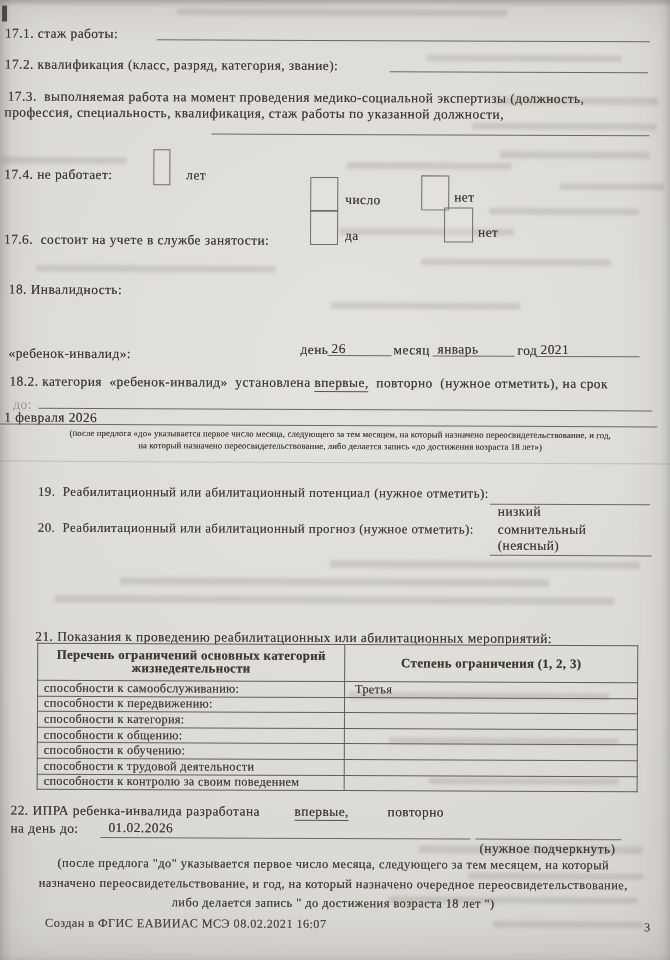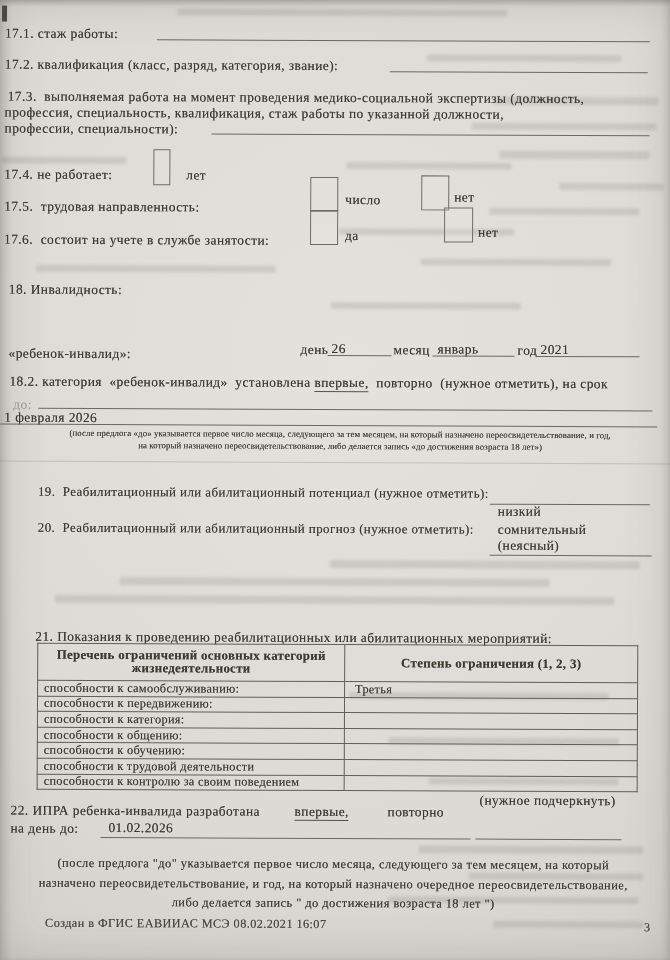--- a/index.html
+++ b/index.html
@@ -74,28 +74,26 @@
     <div class="speck"></div>
 
     <div class="t" style="left:3px;top:27px">17.1. стаж работы:</div>
     <div class="ul" style="left:155px;top:40px;width:493px"></div>
 
     <div class="t" style="left:3px;top:58px">17.2. квалификация (класс, разряд, категория, звание):</div>
     <div class="ul" style="left:388px;top:71px;width:258px"></div>
 
     <div class="t" style="left:6px;top:90px">17.3.  выполняемая работа на момент проведения медико-социальной экспертизы (должность,</div>
     <div class="t" style="left:3px;top:106px">профессия, специальность, квалификация, стаж работы по указанной должности,</div>
-    <div class="t" style="left:3px;top:122px">профессии, специальности):</div>
     <div class="ul" style="left:210px;top:134px;width:438px"></div>
 
     <div class="t" style="left:3px;top:168px">17.4. не работает:</div>
     <div class="cbox" style="left:152px;top:150px;width:15px;height:34px"></div>
     <div class="t" style="left:185px;top:168px">лет</div>
 
-    <div class="t" style="left:3px;top:200px">17.5.  трудовая направленность:</div>
     <div class="t" style="left:3px;top:233px">17.6.  состоит на учете в службе занятости:</div>
 
     <div class="cbox" style="left:309px;top:177px;width:26px;height:33px"></div>
     <div class="cbox" style="left:309px;top:210px;width:26px;height:33px"></div>
     <div class="t" style="left:344px;top:192px">число</div>
     <div class="t" style="left:344px;top:228px">да</div>
 
     <div class="cbox" style="left:420px;top:175px;width:26px;height:33px"></div>
     <div class="t" style="left:453px;top:189px">нет</div>
     <div class="cbox" style="left:443px;top:207px;width:27px;height:33px"></div>
@@ -173,21 +171,21 @@
       <tr>
             <td>способности к контролю за своим поведением</td>
             <td></td>
           </tr>
     </tbody>
       </table>
 
     <div class="t" style="left:12px;top:804px">22. ИПРА ребенка-инвалида разработана</div>
     <div class="t" style="left:296px;top:804px"><span class="u">впервые,</span></div>
     <div class="t" style="left:389px;top:804px">повторно</div>
-    <div class="t" style="left:481px;top:792px">(нужное подчеркнуть)</div>
+    <div class="t" style="left:481px;top:840px">(нужное подчеркнуть)</div>
     <div class="t" style="left:12px;top:822px">на день до:</div>
     <div class="t" style="left:110px;top:821px">01.02.2026</div>
     <div class="ul" style="left:102px;top:838px;width:370px"></div>
     <div class="ul" style="left:477px;top:838px;width:146px"></div>
 
     <div class="t note22 center" style="left:40px;top:855px;width:590px">
       <span class="hdr2">(после предлога "до" указывается первое число месяца, следующего за тем месяцем, на который</span>
       <span class="hdr2">назначено переосвидетельствование, и год, на который назначено очередное переосвидетельствование,</span>
       <span class="hdr2">либо делается запись " до достижения возраста 18 лет ")</span>
     </div>

